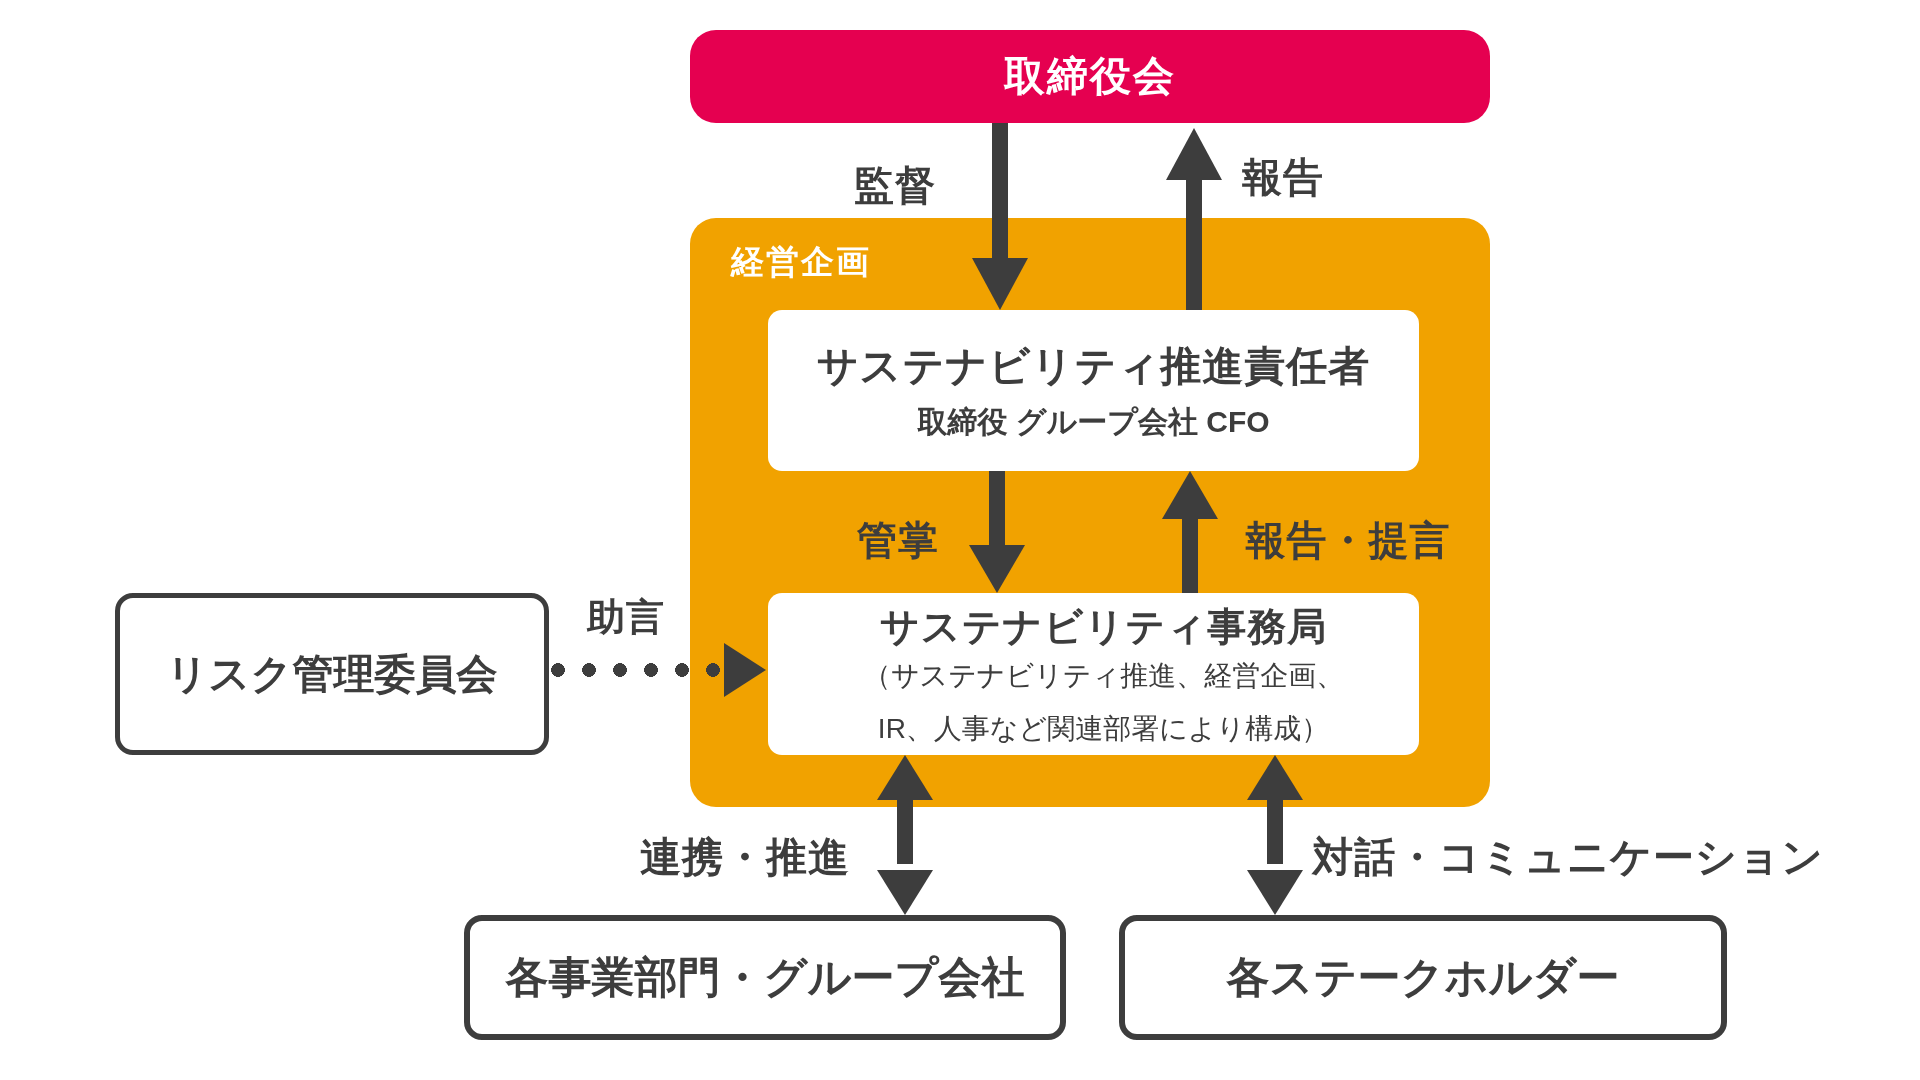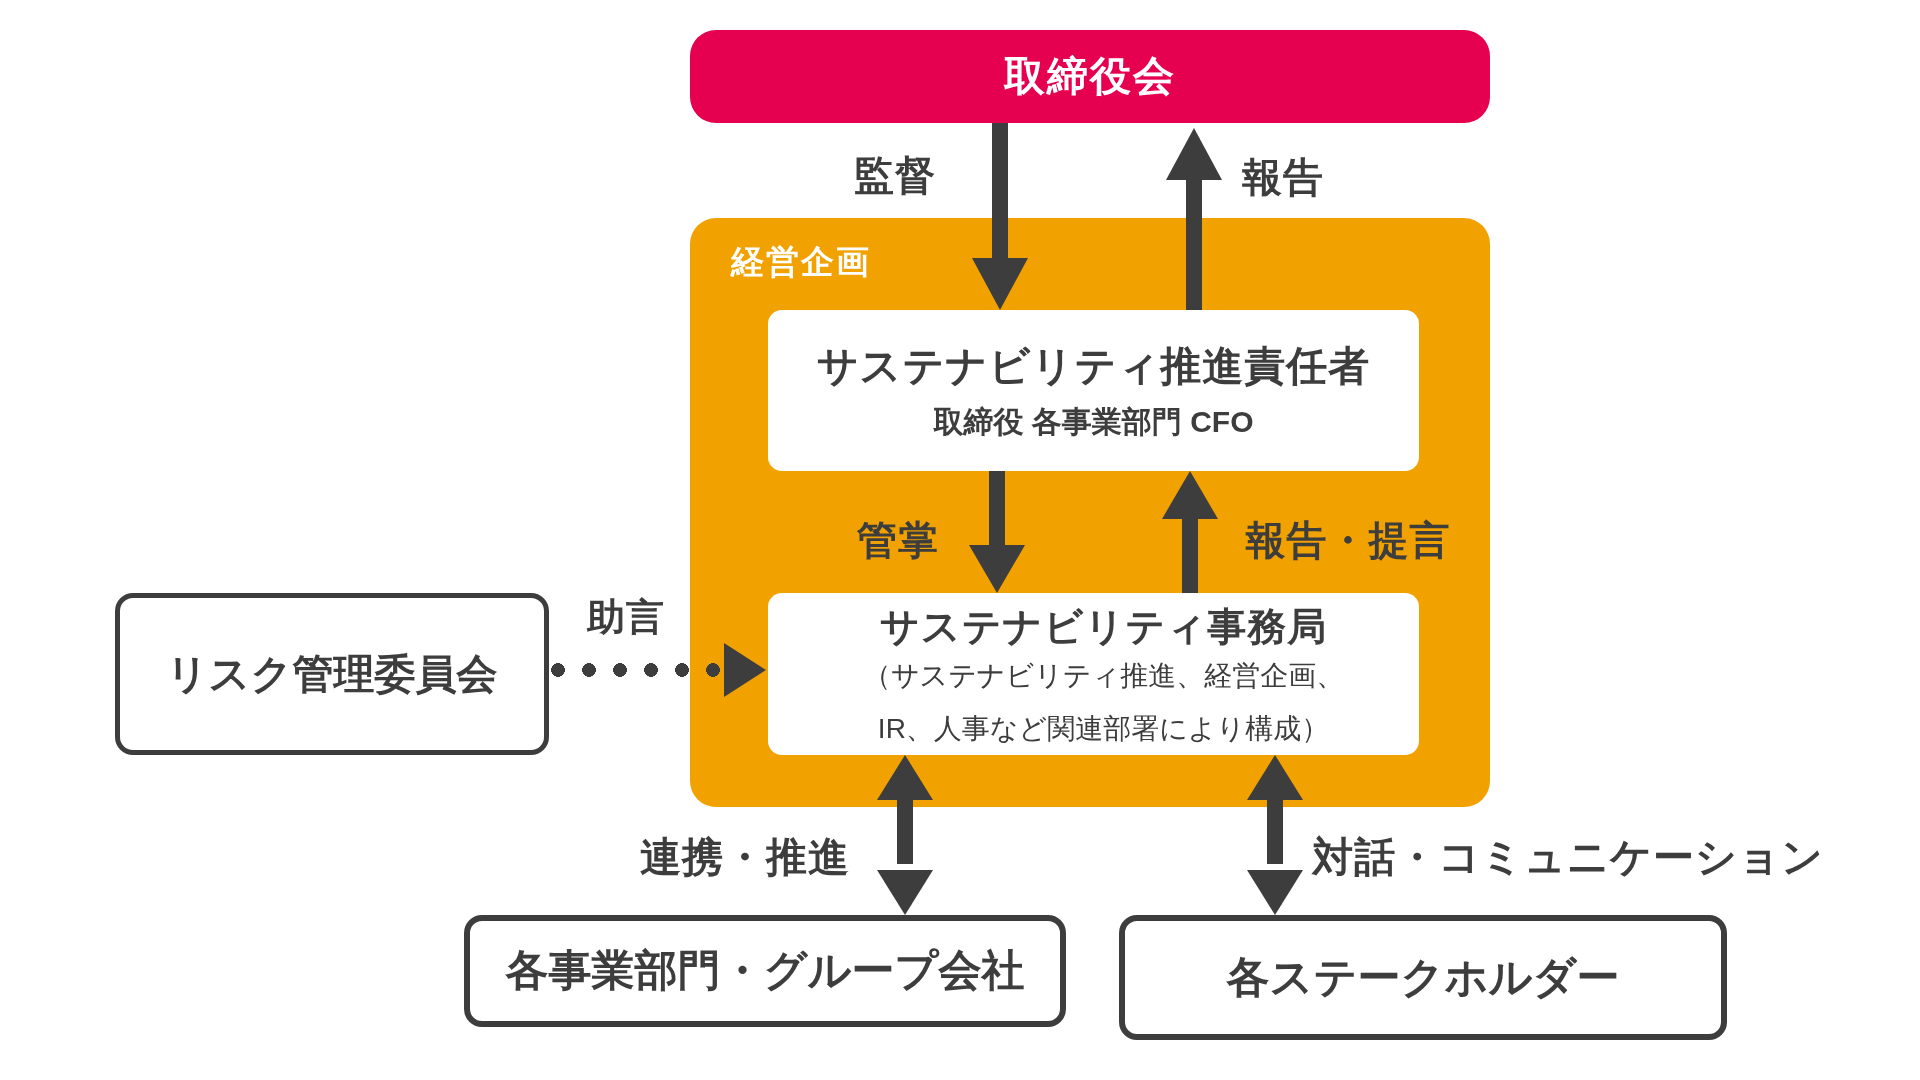--- a/index.html
+++ b/index.html
@@ -87,21 +87,21 @@
     background: #ffffff;
     border: 5px solid #3d3d3d;
     border-radius: 18px;
     font-weight: 800;
   }
   .risk-committee {
     left: 115px; top: 593px; width: 434px; height: 162px;
     font-size: 41px;
   }
   .business-units {
-    left: 464px; top: 915px; width: 602px; height: 112px;
+    left: 464px; top: 915px; width: 602px; height: 125px;
     border-width: 6px;
     font-size: 43px;
   }
   .stakeholders {
     left: 1119px; top: 915px; width: 608px; height: 125px;
     border-width: 6px;
     font-size: 43px;
   }
   
   .shaft {
@@ -156,31 +156,31 @@
     <span>取締役会</span>
   </div>
 
   <div class="execution"></div>
   <div class="execution-label">経営企画</div>
 
   <div>
     <div class="shaft" style="left:992px; top:123px; height:138px;"></div>
     <div class="head down" style="left:972px; top:258px;"></div>
   </div>
-  <div class="flow-label" style="left:895px; top:148px;">監督</div>
+  <div class="flow-label" style="left:895px; top:158px;">監督</div>
 
   <div>
     <div class="head up" style="left:1166px; top:128px;"></div>
     <div class="shaft" style="left:1186px; top:177px; height:133px;"></div>
   </div>
   <div class="flow-label" style="left:1283px; top:150px;">報告</div>
 
   <div class="node inner-box officer">
     <div class="title">サステナビリティ推進責任者</div>
-    <div class="subtitle">取締役 各事業部門 CFO</div>
+    <div class="subtitle">取締役 グループ会社 CFO</div>
   </div>
 
   <div>
     <div class="shaft" style="left:989px; top:471px; height:78px;"></div>
     <div class="head small down" style="left:969px; top:545px;"></div>
   </div>
   <div class="flow-label" style="left:898px; top:513px;">管掌</div>
 
   <div>
     <div class="head small up" style="left:1162px; top:471px;"></div>

